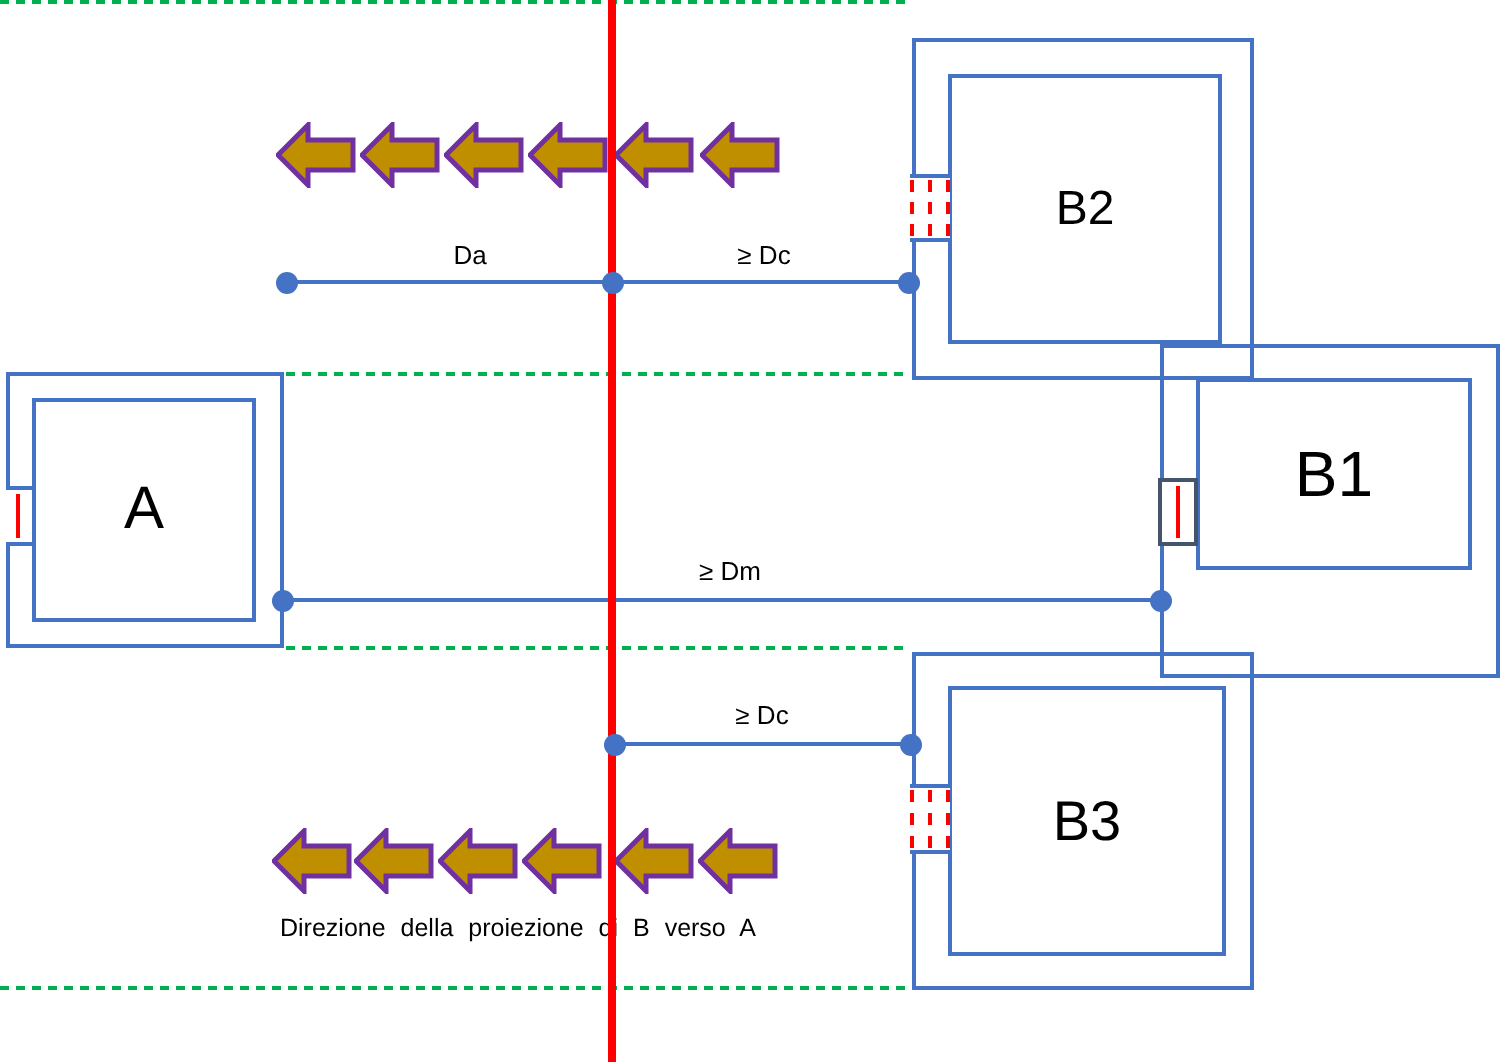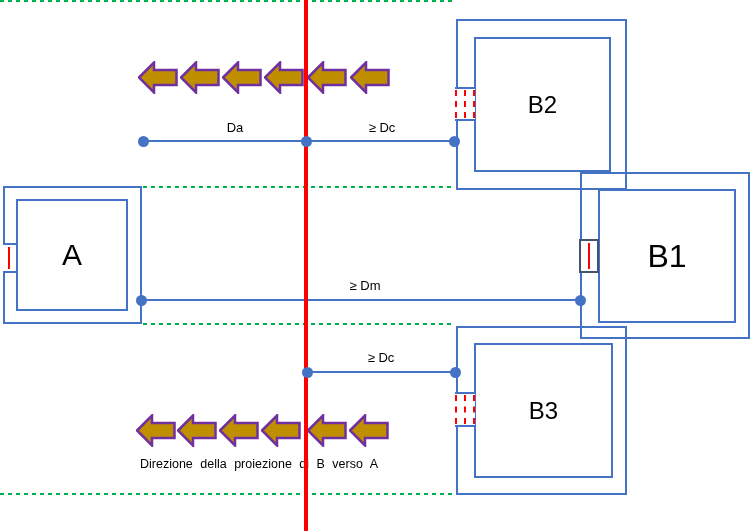--- a/index.html
+++ b/index.html
@@ -19,23 +19,23 @@
   .g4{left:0;top:493px;width:455px;}
 
   
   .obox,.ibox{position:absolute;box-sizing:border-box;border:2px solid var(--blue);background:transparent;z-index:2;}
   .ibox{display:flex;align-items:center;justify-content:center;color:#000;}
   .a-outer {left:3px;  top:186px;width:139px;height:138px;}
   .a-inner {left:16px; top:199px;width:112px;height:112px;font-size:30px;}
   .b2-outer{left:456px;top:19px; width:171px;height:171px;}
   .b2-inner{left:474px;top:37px; width:137px;height:135px;font-size:24px;}
   .b1-outer{left:580px;top:172px;width:170px;height:167px;}
-  .b1-inner{left:598px;top:189px;width:138px;height:134px;font-size:32px;}
+  .b1-inner{left:598px;top:189px;width:138px;height:96px;font-size:32px;}
   .b3-outer{left:456px;top:326px;width:171px;height:169px;}
-  .b3-inner{left:474px;top:343px;width:139px;height:135px;font-size:24px;}
+  .b3-inner{left:474px;top:343px;width:139px;height:135px;font-size:28px;}
 
   
   .port{position:absolute;box-sizing:border-box;background:#fff;z-index:3;}
   .port-blue{border-top:2px solid var(--blue);border-bottom:2px solid var(--blue);}
   .port-dark{border:2px solid var(--dark);}
   .a-port {left:3px;  top:243px;width:13px;height:30px;}
   .b2-port{left:455px;top:87px; width:20px;height:34px;}
   .b1-port{left:579px;top:239px;width:20px;height:34px;}
   .b3-port{left:455px;top:392px;width:20px;height:35px;}
   .rsolid{position:absolute;top:2px;bottom:2px;width:0;border-left:2px solid var(--red);}

